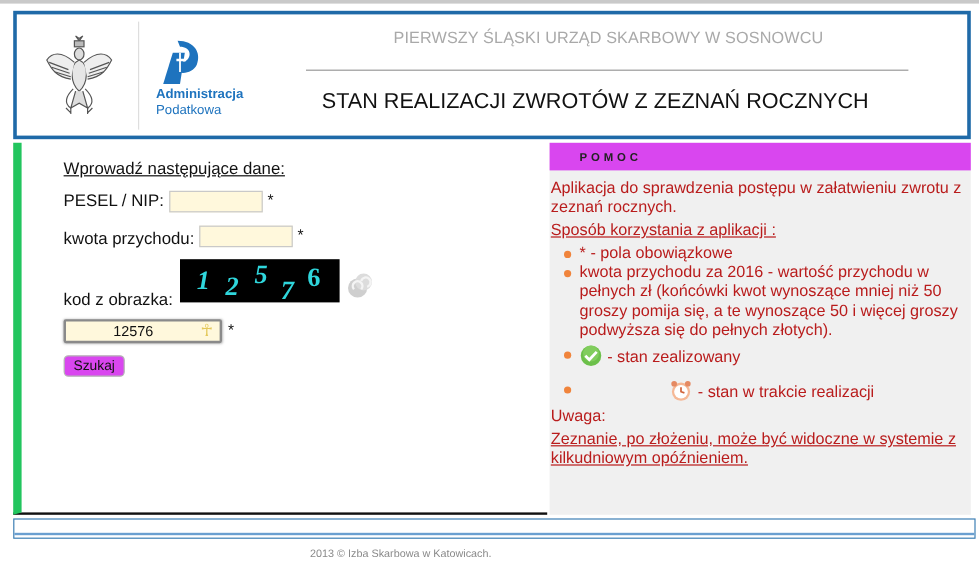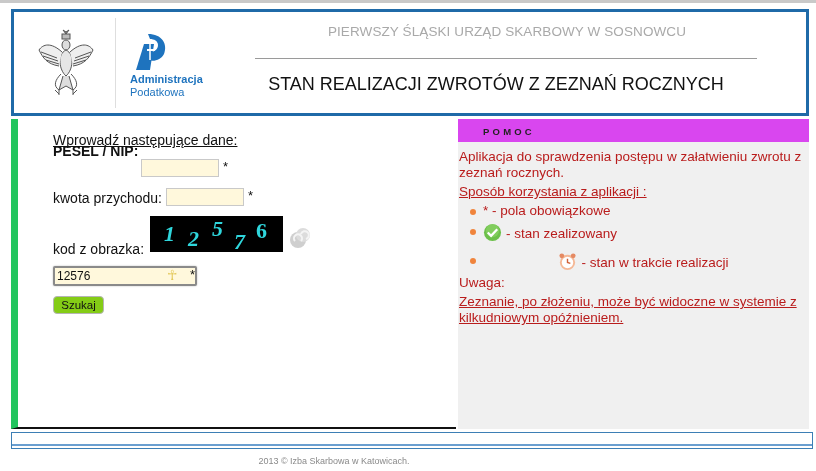--- a/index.html
+++ b/index.html
@@ -30,29 +30,29 @@
 
   
   .leftcol { position: absolute; left: 11px; top: 119px; width: 445px; height: 310px; border-left: 7px solid #22c55e; border-bottom: 2px solid #111; padding-left: 41px; }
   .form-heading { position: absolute; left: 35px; top: 13px; font-size: 14px; text-decoration: underline; }
   .row-label { position: absolute; font-size: 14px; }
   .field { position: absolute; height: 18px; background: #fff8dc; border: 1px solid #c9c9c9; font-family: "Liberation Sans", sans-serif; font-size: 12px; padding: 0 3px; }
   .req { position: absolute; font-size: 13px; }
   .captcha { position: absolute; left: 132px; top: 97px; width: 133px; height: 36px; background: #000; }
   .refresh { position: absolute; left: 269px; top: 106px; width: 26px; height: 26px; }
   .captcha-input {
-    position: absolute; left: 35px; top: 147px; width: 144px; height: 20px;
+    position: absolute; left: 35px; top: 147px; width: 132px; height: 20px;
     background: #fff8dc; border: 2px solid #8a8a8a; border-radius: 2px;
     box-shadow: 0 0 2px #bbb;
-    font-family: "Liberation Sans", sans-serif; font-size: 12px; padding: 0 18px 0 2px; color:#111;
+    font-family: "Liberation Sans", sans-serif; font-size: 12px; padding: 0 18px 0 2px; color:#111;text-align:center;
   }
   .key-icon { position: absolute; left: 149px; top: 148px; font-size: 14px; color: #e3c85a; }
   .search-btn {
     position: absolute; left: 35px; top: 177px; width: 51px; height: 18px;
-    background: #84cc16; border: 1px solid #b5b5b5; border-radius: 4px;
+    background: #d946ef; border: 1px solid #b5b5b5; border-radius: 4px;
     font-family: "Liberation Sans", sans-serif; font-size: 11.5px; color: #111; line-height: 16px; text-align: center;
   }
 
   
   .help { position: absolute; left: 458px; top: 119px; width: 351px; height: 310px; background: #f0f0f0; }
   .help-header { position: absolute; left: 0; top: 0; width: 351px; height: 23px; background: #d946ef; }
   .help-title { position: absolute; left: 25px; top: 7px; font-size: 9.5px; font-weight: bold; letter-spacing: 3.2px; color: #222; }
   .help-body { position: absolute; left: 1px; top: 30px; width: 345px; font-size: 13.5px; line-height: 16px; color: #b91c1c; }
   .help-body p { margin-bottom: 3px; }
   .u { text-decoration: underline; }
@@ -98,21 +98,21 @@
   <div class="ap-text2">Podatkowa</div>
 
   <div class="office-name">PIERWSZY ŚLĄSKI URZĄD SKARBOWY W SOSNOWCU</div>
   <div class="header-rule"></div>
   <div class="page-title">STAN REALIZACJI ZWROTÓW Z ZEZNAŃ ROCZNYCH</div>
 </div>
 
 <div class="leftcol">
   <div class="form-heading">Wprowadź następujące dane:</div>
 
-  <div class="row-label" style="left:35px; top:24px;font-weight:bold;">PESEL / NIP:</div>
+  <div class="row-label" style="left:35px; top:40px;">PESEL / NIP:</div>
   <input class="field" style="left: 123px; top: 40px; width: 78px;" type="text" value="">
   <div class="req" style="left:205px; top:40px;">*</div>
 
   <div class="row-label" style="left:35px; top:71px;">kwota przychodu:</div>
   <input class="field" style="left: 148px; top: 69px; width: 78px;" type="text" value="">
   <div class="req" style="left:230px; top:69px;">*</div>
 
   <div class="row-label" style="left:35px; top:122px;">kod z obrazka:</div>
   <svg class="captcha" viewBox="0 0 133 36">
     <g fill="#2fd6dc" font-family="Liberation Serif, serif" font-style="italic" font-size="22" font-weight="bold">
@@ -138,20 +138,21 @@
 
 <div class="help">
   <div class="help-header">
     <div class="help-title">POMOC</div>
   </div>
   <div class="help-body">
     <p>Aplikacja do sprawdzenia postępu w załatwieniu zwrotu z zeznań rocznych.</p>
     <p class="u">Sposób korzystania z aplikacji :</p>
     <ul class="help-list">
       <li><span class="dot"></span><span>* - pola obowiązkowe</span></li>
+      <li><span class="dot"></span><span>kwota przychodu za 2016 - wartość przychodu w pełnych zł (końcówki kwot wynoszące mniej niż 50 groszy pomija się, a te wynoszące 50 i więcej groszy podwyższa się do pełnych złotych).</span></li>
       <li style="margin-top:4px;">
         <span class="dot"></span>
         <svg class="status-icon" viewBox="0 0 20 20">
           <circle cx="10" cy="10" r="9" fill="#6cc04a"></circle>
           <circle cx="10" cy="8" r="7" fill="#8fd56b" opacity="0.6"></circle>
           <path d="M5 10 l3.5 3.5 L15 6.5" stroke="#fff" stroke-width="2.4" fill="none"></path>
         </svg><span>- stan zealizowany</span>
       </li>
       <li style="margin-top:10px;text-align:center;">
         <span class="dot"></span>

